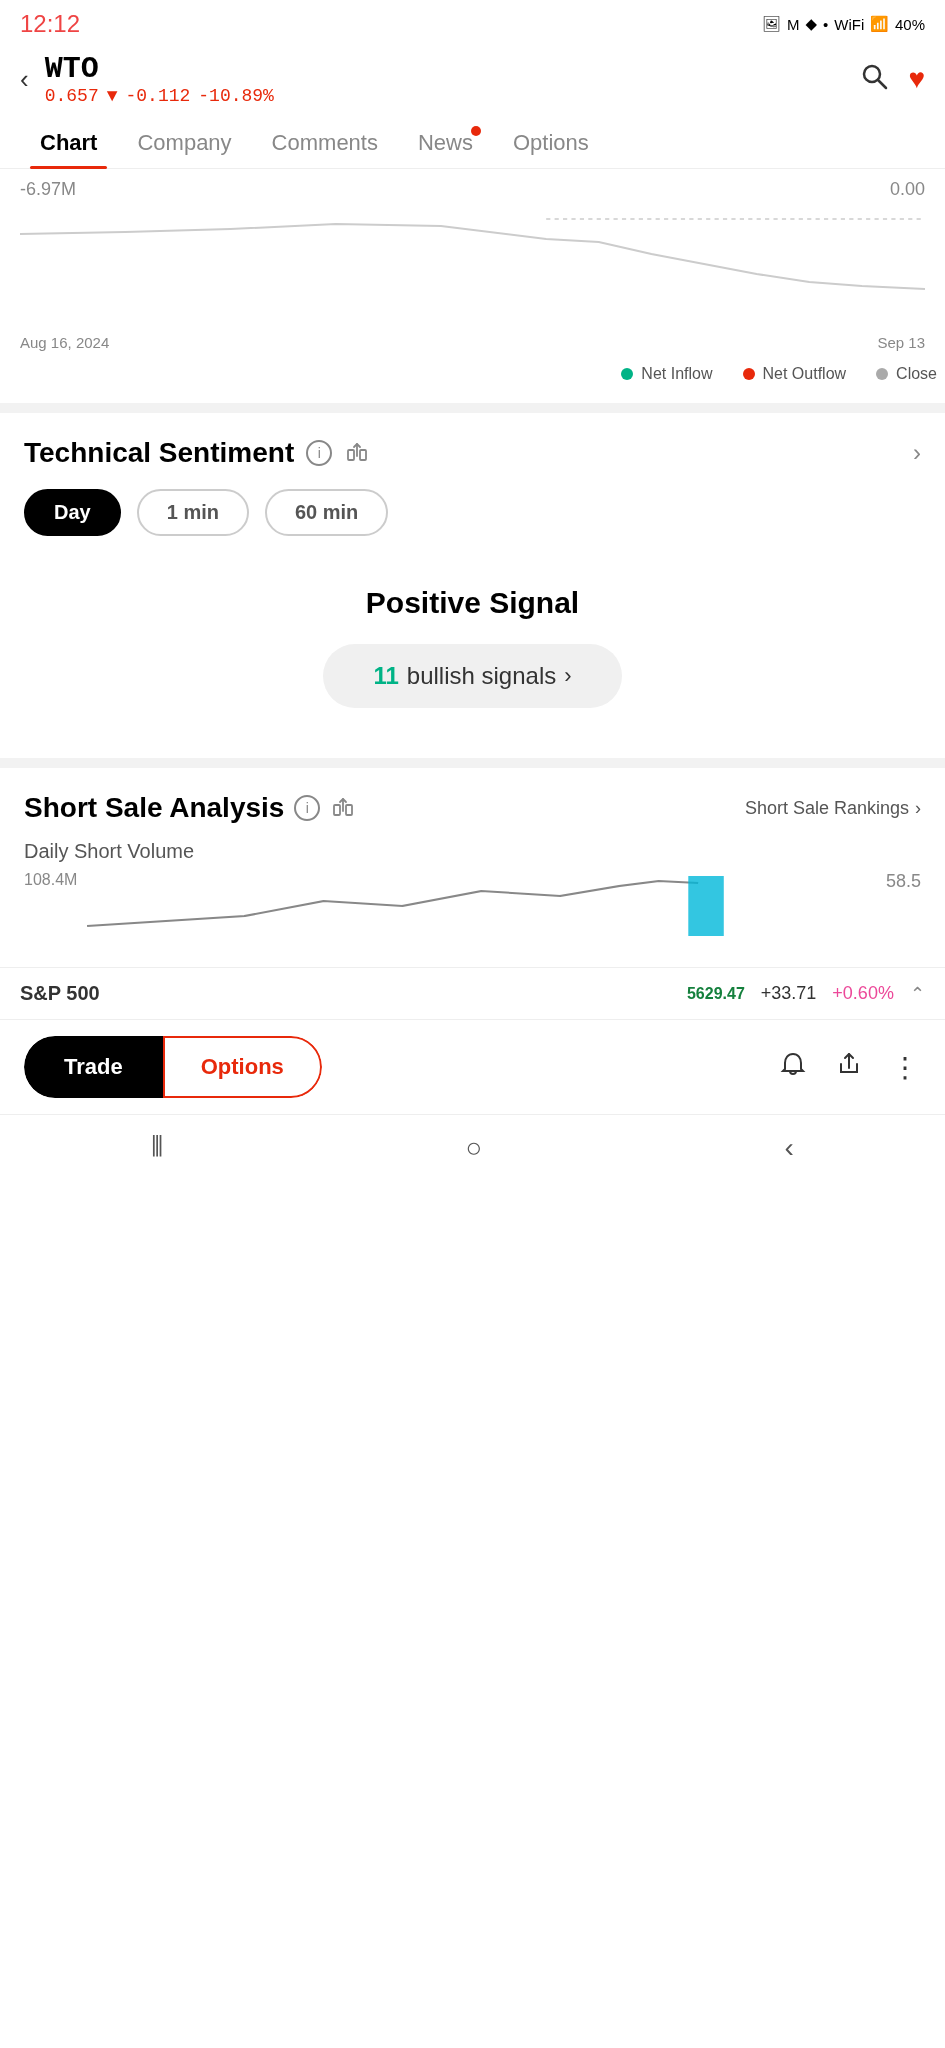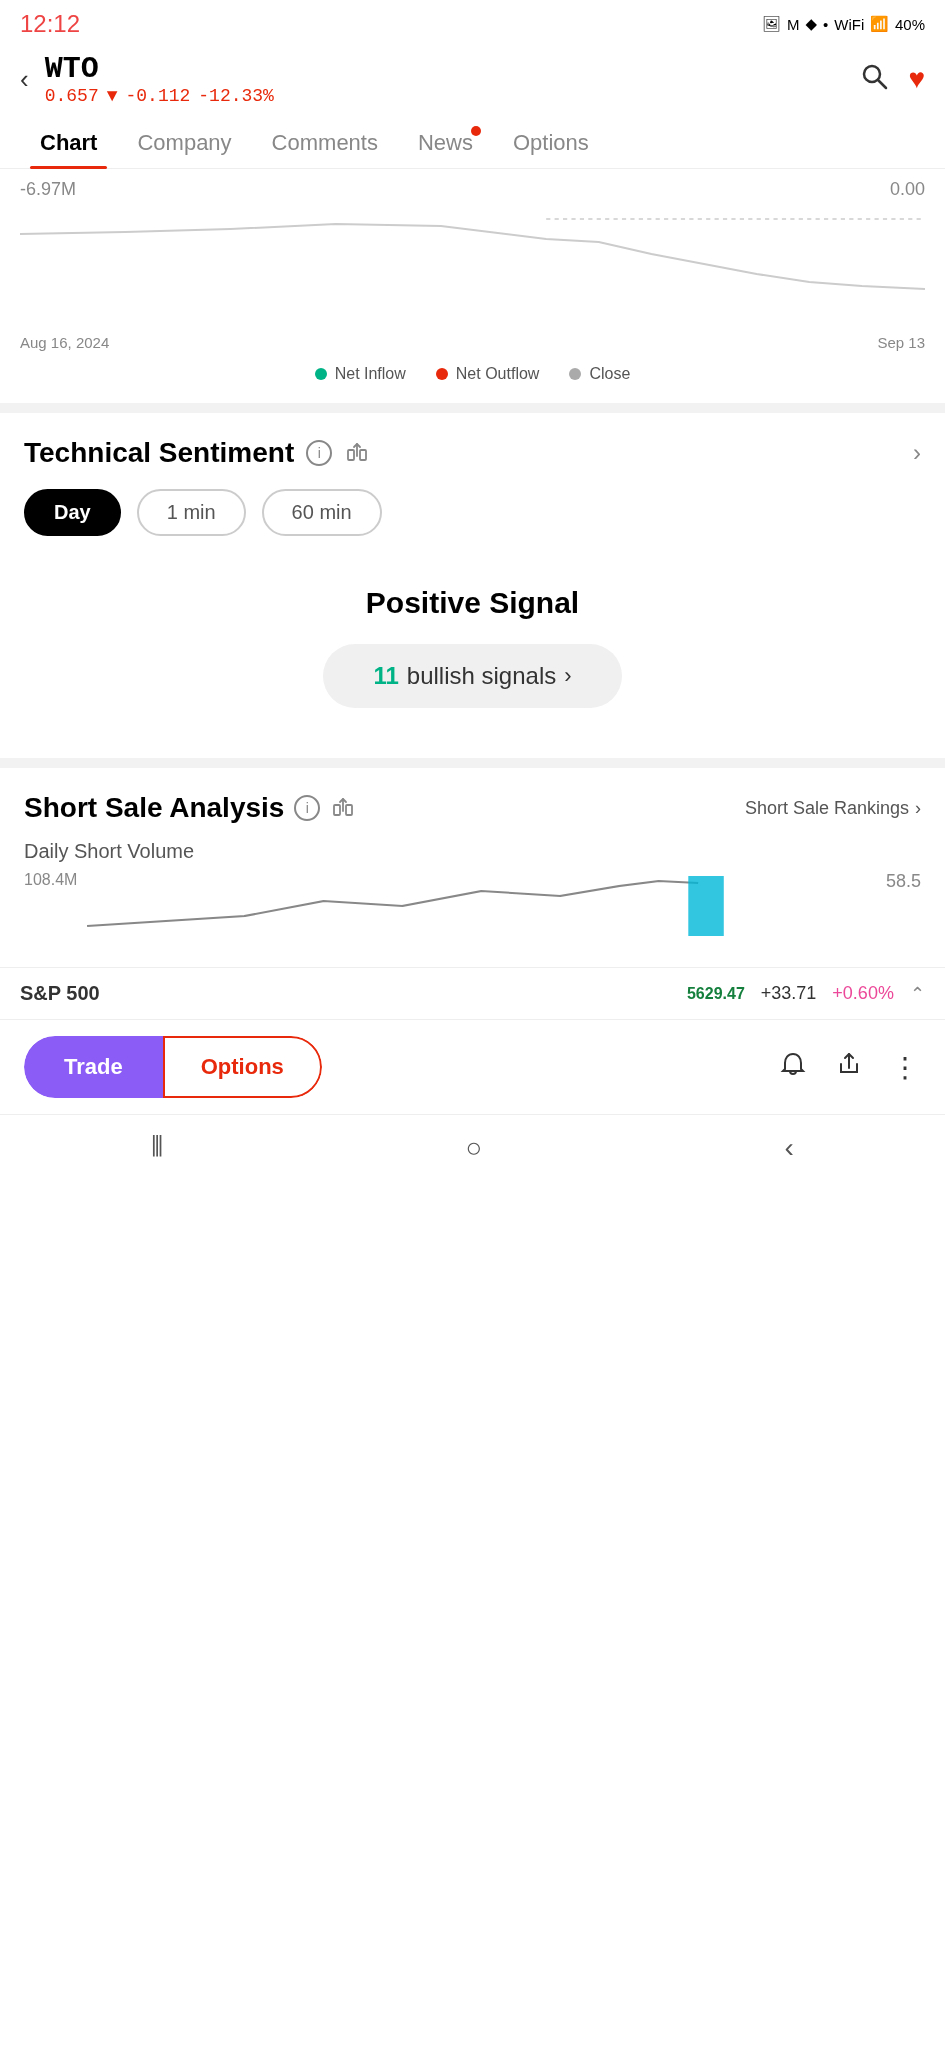--- a/index.html
+++ b/index.html
@@ -137,23 +137,23 @@
       display: flex;
       justify-content: space-between;
       font-size: 15px;
       color: #888;
       margin-top: 16px;
     }
 
     
     .legend {
       display: flex;
-      justify-content: center;
+      justify-content: flex-end;
       gap: 30px;
-      padding: 16px 16px 20px;
+      padding: 16px 8px 20px;
     }
     .legend-item {
       display: flex;
       align-items: center;
       gap: 8px;
       font-size: 16px;
       color: #555;
     }
     .legend-dot {
       width: 12px;
@@ -221,20 +221,21 @@
       margin-bottom: 30px;
     }
     .time-btn {
       padding: 10px 28px;
       border: 2px solid #ccc;
       border-radius: 30px;
       font-size: 20px;
       color: #555;
       background: #fff;
       cursor: pointer;
+      font-weight: bold;
     }
     .time-btn.active {
       background: #000;
       color: #fff;
       border-color: #000;
       font-weight: 600;
     }
 
     
     .gauge-container {
@@ -382,21 +383,21 @@
       background: #fff;
       border-top: 1px solid #eee;
     }
     .trade-options-group {
       display: flex;
       border-radius: 40px;
       overflow: hidden;
       margin-right: 10px;
     }
     .trade-btn {
-      background: #8b5cf6;
+      background: #000000;
       color: #fff;
       border: none;
       padding: 16px 40px;
       font-size: 22px;
       font-weight: 700;
       cursor: pointer;
       border-radius: 40px 0 0 40px;
     }
     .options-btn {
       background: #fff;
@@ -452,21 +453,21 @@
 </div>
 
 <div class="header">
   <span class="back-btn">‹</span>
   <div class="stock-info">
     <div class="stock-ticker">WTO</div>
     <div class="stock-price-row">
       <span class="stock-price">0.657</span>
       <span class="stock-change">▼</span>
       <span class="stock-change">-0.112</span>
-      <span class="stock-change">-12.33%</span>
+      <span class="stock-change">-10.89%</span>
     </div>
   </div>
   <div class="header-actions">
     <span style="font-size:28px;color:#333;cursor:pointer;">
       <svg width="28" height="28" viewBox="0 0 28 28" fill="none">
         <circle cx="12" cy="12" r="8" stroke="#333" stroke-width="2.5"></circle>
         <line x1="18" y1="18" x2="26" y2="26" stroke="#333" stroke-width="2.5" stroke-linecap="round"></line>
       </svg>
     </span>
     <span style="font-size:28px;color:#e8290b;cursor:pointer;">♥</span>

